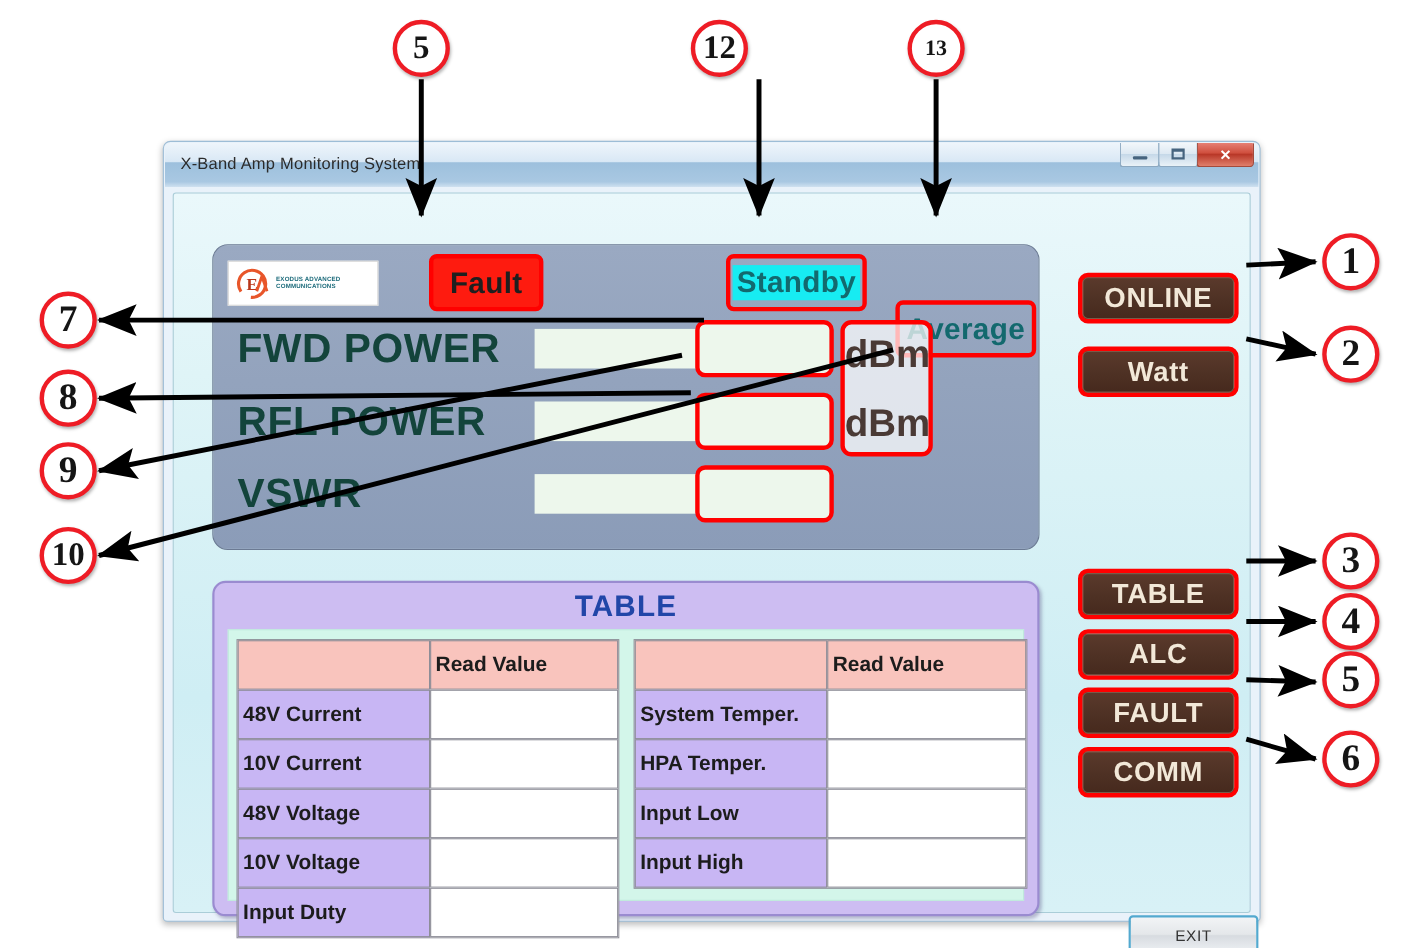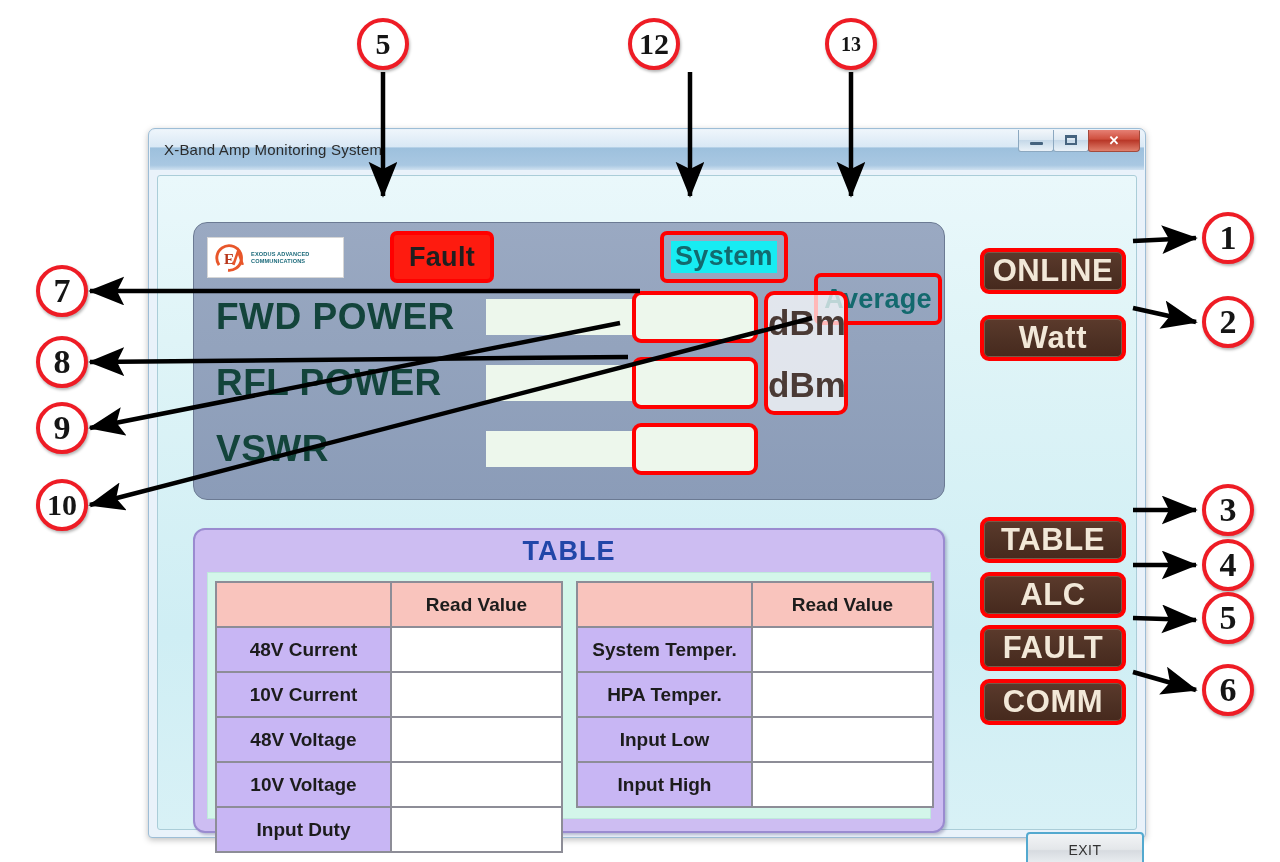--- a/index.html
+++ b/index.html
@@ -144,33 +144,33 @@
     position:absolute; top:8px;
     border-collapse:separate; border-spacing:0;
     border:1px solid #8d8d97;
   }
   #dtable-left { left:7px; width:348px; }
   #dtable-right { left:368px; width:358px; }
   .dtable td {
     border:1px solid #8d8d97;
     height:45px; padding:0 4px;
     font-size:19px; font-weight:bold; color:#1c1c1c;
-    text-align:center;
+    text-align:left;
   }
   .dtable td.hdr-blank { background:#f9c4bd; width:175px; }
   .dtable td.hdr-read  { background:#f9c4bd; }
   .dtable td.rowlabel  { background:#c8b6f4; }
   .dtable td.rowvalue  { background:#ffffff; }
 
   
   .ctrl-btn {
     position:absolute; width:146px; height:46px;
     background: linear-gradient(to bottom,#5b3a2c 0%, #4e3124 55%, #46291d 100%);
     border:4px solid #ff0000; border-radius:9px;
-    color:#f2e8d8; font-size:31px; font-weight:bold;
+    color:#f2e8d8; font-size:25px; font-weight:bold;
     display:flex; align-items:center; justify-content:center;
     letter-spacing:.6px;
     box-shadow: inset 0 0 0 1px #7a5a48;
   }
   #exit-btn {
     position:absolute; left:868px; top:656px; width:118px; height:36px;
     background: linear-gradient(to bottom,#f2f4f6 0%,#e4e7ea 48%,#d7dbe0 52%,#eef1f4 100%);
     border:2px solid #53a9cf; border-radius:4px;
     display:flex; align-items:center; justify-content:center;
     font-size:14px; color:#333; letter-spacing:.5px;
@@ -250,21 +250,21 @@
           <div class="logo-text">
             <span class="logo-l1">EXODUS ADVANCED</span>
             <span class="logo-l2">COMMUNICATIONS</span>
           </div>
         </div>
 
         <div class="status-chip" id="chip-fault">
           <span>Fault</span>
         </div>
         <div class="status-chip" id="chip-standby">
-          <span class="fill">System</span>
+          <span class="fill">Standby</span>
         </div>
         <div class="status-chip" id="chip-average">
           <span>Average</span>
         </div>
 
         <div class="readout-row" style="top:66px">
           <div class="readout-label">FWD POWER</div>
           <div class="readout-bar"></div>
           <div class="readout-field"></div>
         </div>

